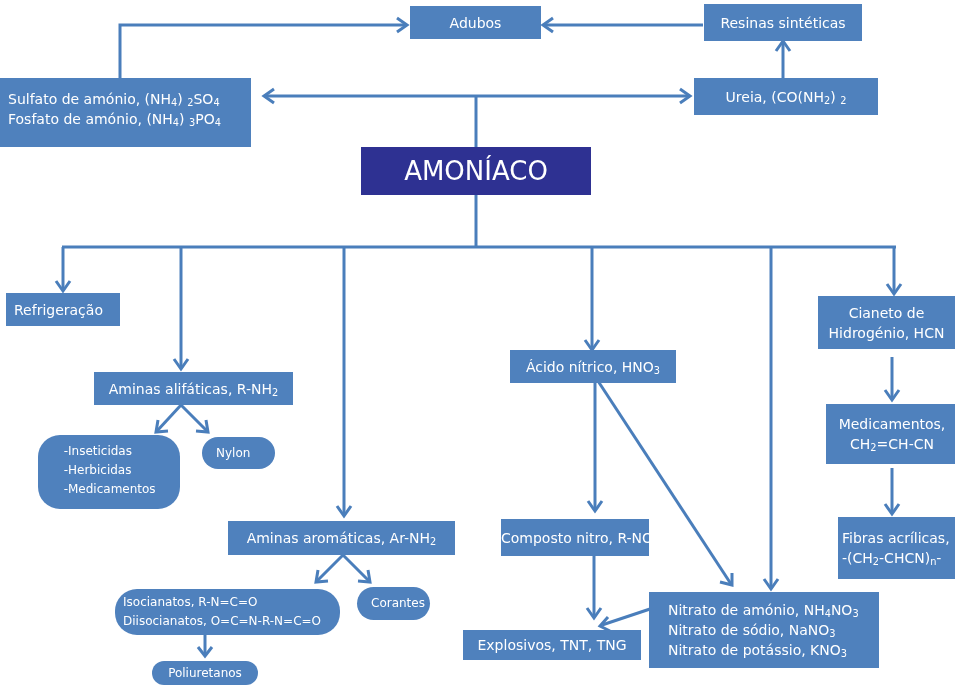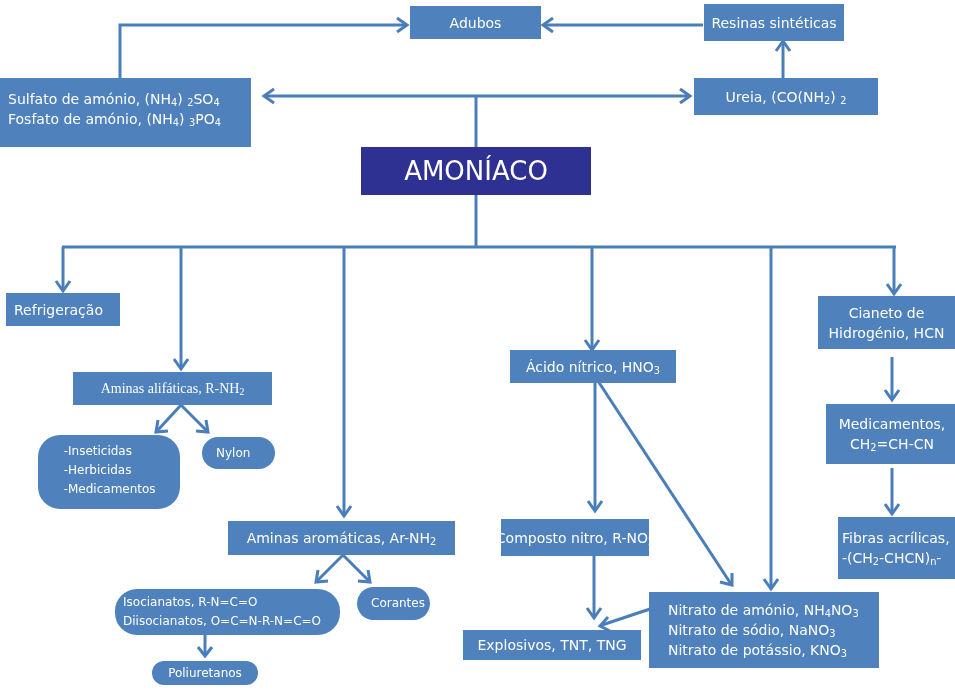--- a/index.html
+++ b/index.html
@@ -1,21 +1,21 @@
 <!DOCTYPE html>
 <html><head>
 <meta charset="utf-8">
 <style>
   html, body { margin:0; padding:0; background:#ffffff; }
   body { width:955px; height:696px; position:relative; overflow:hidden;
          font-family:"DejaVu Sans", "Liberation Sans", sans-serif; }
   #wires { position:absolute; left:0; top:0; width:955px; height:696px; }
   .box { position:absolute; background:#4f81bd; color:#ffffff; box-sizing:border-box;
          display:flex; flex-direction:column; justify-content:center; font-size:14px; line-height:20px;text-align:right; }
-  .box.c { align-items:center; text-align:center; }
+  .box.c { text-align:center; }
   .box.l { align-items:flex-start; padding-left:8px; }
   .box .ln { white-space:nowrap; }
   .box.small { font-size:12px; line-height:19px;border-radius:22px; }
   .box.center { background:#2e3192; font-size:26px; }
   sub { font-size:0.7em; vertical-align:-0.25em; line-height:0; }
   .dash { display:inline-block; width:30px; }
 </style>
 </head>
 <body>
 
@@ -88,42 +88,42 @@
 
     <line x1="892" y1="468" x2="892" y2="513"></line>
     <polyline points="885,504 892,514 899,504"></polyline>
   </g>
 </svg>
 
 <div class="box c" style="left:410px;top:6px;width:131px;height:33px;">
   <span class="ln">Adubos</span>
 </div>
 
-<div class="box c" style="left:704px;top:4px;width:140px;height:37px;">
+<div class="box c" style="left:704px;top:4px;width:158px;height:37px;">
   <span class="ln">Resinas sintéticas</span>
 </div>
 
 <div class="box l" style="left:0px;top:78px;width:251px;height:69px;padding-bottom:8px;">
   <span class="ln"><span>Sulfato de amónio, (NH</span><sub>4</sub><span>) </span><sub>2</sub><span>SO</span><sub>4</sub></span>
   <span class="ln"><span>Fosfato de amónio, (NH</span><sub>4</sub><span>) </span><sub>3</sub><span>PO</span><sub>4</sub></span>
 </div>
 
 <div class="box c" style="left:694px;top:78px;width:184px;height:37px;">
   <span class="ln"><span>Ureia, (CO(NH</span><sub>2</sub><span>) </span><sub>2</sub></span>
 </div>
 
 <div class="box c center" style="left:361px;top:147px;width:230px;height:48px;">
   <span class="ln">AMONÍACO</span>
 </div>
 
 <div class="box l" style="left:6px;top:293px;width:114px;height:33px;">
   <span class="ln">Refrigeração</span>
 </div>
 
-<div class="box c" style="left:73px;top:372px;width:199px;height:33px;font-family:Liberation Serif, serif;">
+<div class="box c" style="left:94px;top:372px;width:199px;height:33px;">
   <span class="ln"><span>Aminas alifáticas, R-NH</span><sub>2</sub></span>
 </div>
 
 <div class="box l small" style="left:38px;top:435px;width:142px;height:74px;padding-left:0;padding-bottom:4px;">
   <span class="ln"><span class="dash">-</span><span>Inseticidas</span></span>
   <span class="ln"><span class="dash">-</span><span>Herbicidas</span></span>
   <span class="ln"><span class="dash">-</span><span>Medicamentos</span></span>
 </div>
 
 <div class="box l small" style="left:202px;top:437px;width:73px;height:32px;padding-left:14px;">

